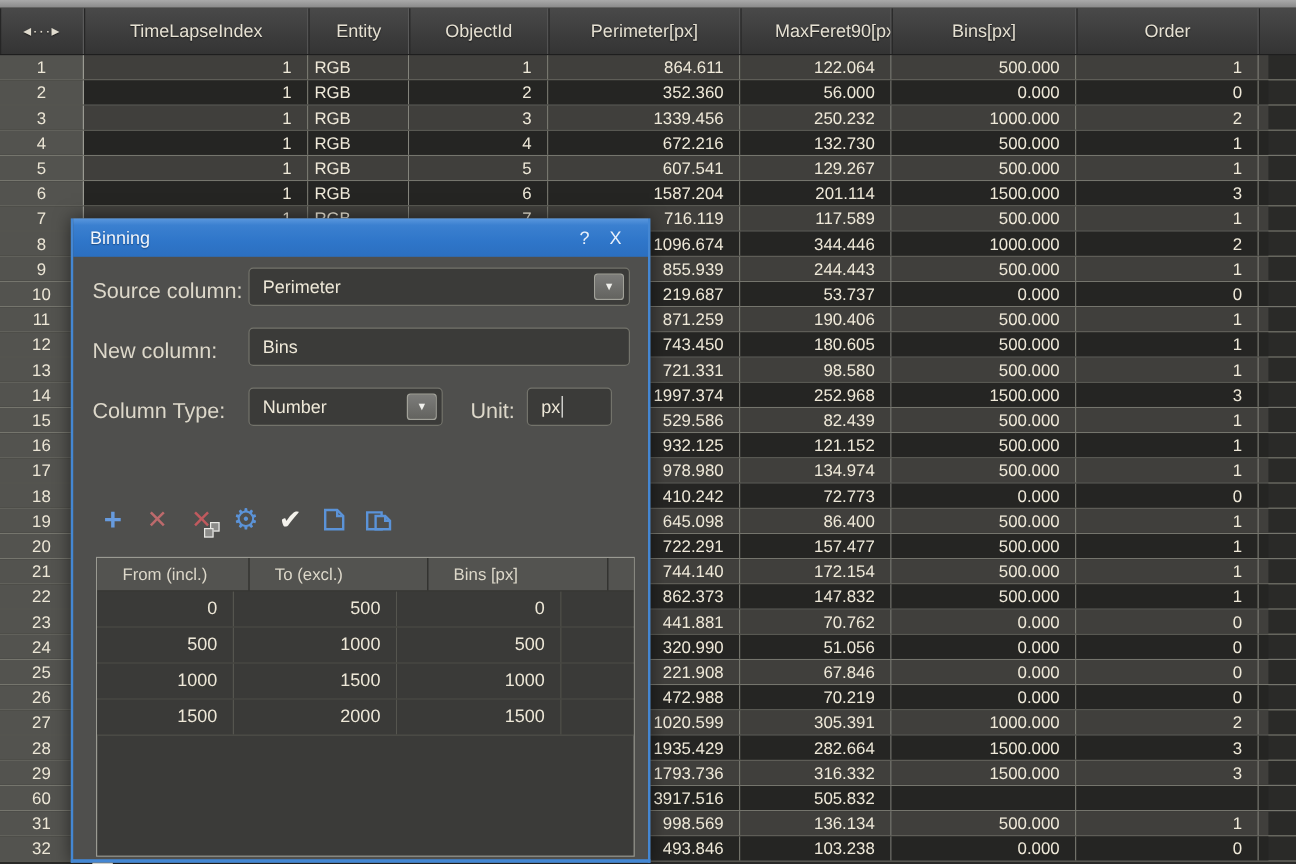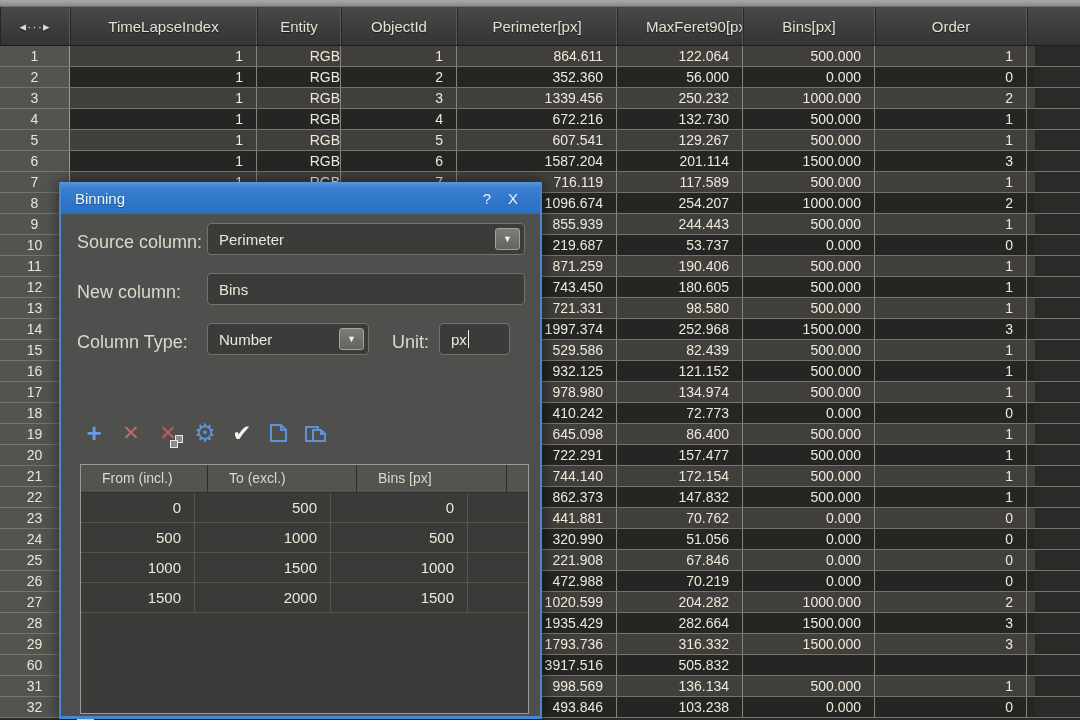--- a/index.html
+++ b/index.html
@@ -23,29 +23,29 @@
   .rows { position:absolute; top:46px; left:0; right:0; bottom:0; }
   .trow { display:flex; height:21px; border-bottom:1px solid #75756d; }
   .trow.odd  .dcell { background:#403f3c; }
   .trow.even .dcell { background:#252523; }
   .dcell, .ncell {
     height:100%; border-right:1px solid #84847c; overflow:hidden; white-space:nowrap;
     color:#efe9d9; font-size:14px; line-height:20px;
   }
   .ncell { background:#53534f; text-align:center; border-right:1px solid #9a9a92; color:#ece6d6; }
   .num { text-align:right; padding-right:13px; }
-  .txt { text-align:right; padding-left:5px; }
+  .txt { text-align:left; padding-left:5px; }
   
   .c-n   { width:70px; }
   .c-tli { width:187px; }
   .c-ent { width:84px; }
   .c-oid { width:116px; }
   .c-per { width:160px; }
   .c-mf  { width:126px;padding-left:36px; }
-  .c-bin { width:132px; }
+  .c-bin { width:154px; }
   .c-ord { width:152px; }
   .c-x   { width:8px; border-right:none; }
 
   
   .dialog {
     position:absolute; left:59px; top:182px; width:483px; height:537px;
     background:#4f4f4d;
     border-left:2px solid #4487d3; border-right:2px solid #4487d3; border-bottom:3px solid #4487d3;
     box-shadow:0 0 14px rgba(0,0,0,.55); z-index:5;
   }
@@ -191,21 +191,21 @@
         <div class="dcell c-bin num">500.000</div>
         <div class="dcell c-ord num">1</div>
         <div class="dcell c-x"></div>
       </div>
       <div class="trow even">
         <div class="ncell c-n">8</div>
         <div class="dcell c-tli num"></div>
         <div class="dcell c-ent txt"></div>
         <div class="dcell c-oid num"></div>
         <div class="dcell c-per num">1096.674</div>
-        <div class="dcell c-mf num">254.207</div>
+        <div class="dcell c-mf num">344.446</div>
         <div class="dcell c-bin num">1000.000</div>
         <div class="dcell c-ord num">2</div>
         <div class="dcell c-x"></div>
       </div>
       <div class="trow odd">
         <div class="ncell c-n">9</div>
         <div class="dcell c-tli num"></div>
         <div class="dcell c-ent txt"></div>
         <div class="dcell c-oid num"></div>
         <div class="dcell c-per num">855.939</div>
@@ -400,21 +400,21 @@
         <div class="dcell c-bin num">0.000</div>
         <div class="dcell c-ord num">0</div>
         <div class="dcell c-x"></div>
       </div>
       <div class="trow odd">
         <div class="ncell c-n">27</div>
         <div class="dcell c-tli num"></div>
         <div class="dcell c-ent txt"></div>
         <div class="dcell c-oid num"></div>
         <div class="dcell c-per num">1020.599</div>
-        <div class="dcell c-mf num">204.282</div>
+        <div class="dcell c-mf num">305.391</div>
         <div class="dcell c-bin num">1000.000</div>
         <div class="dcell c-ord num">2</div>
         <div class="dcell c-x"></div>
       </div>
       <div class="trow even">
         <div class="ncell c-n">28</div>
         <div class="dcell c-tli num"></div>
         <div class="dcell c-ent txt"></div>
         <div class="dcell c-oid num"></div>
         <div class="dcell c-per num">1935.429</div>

